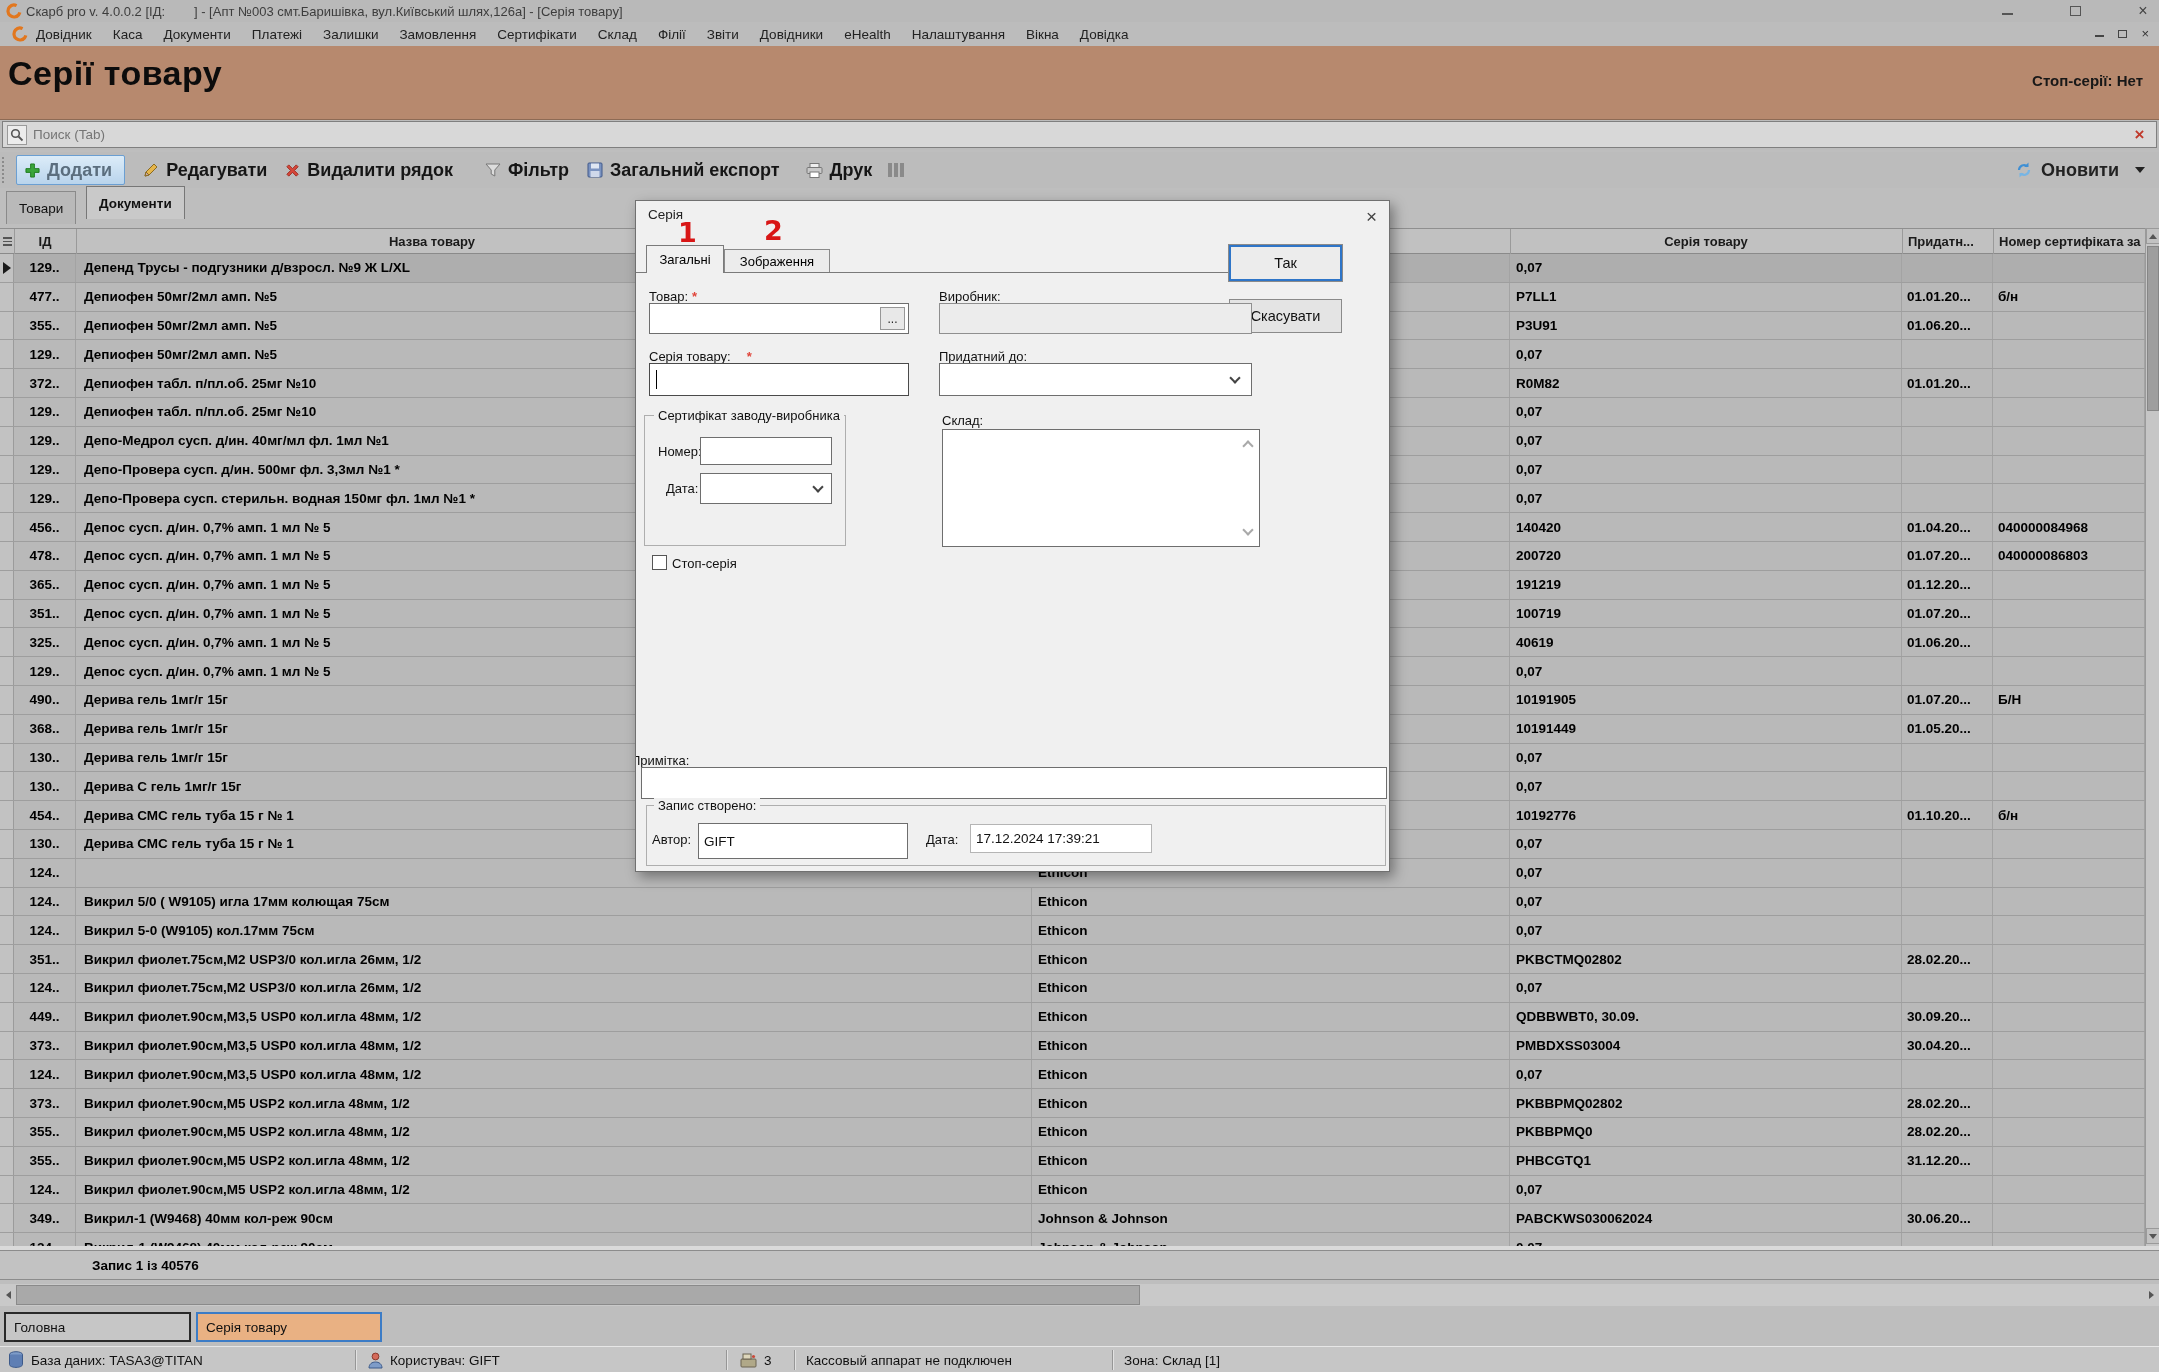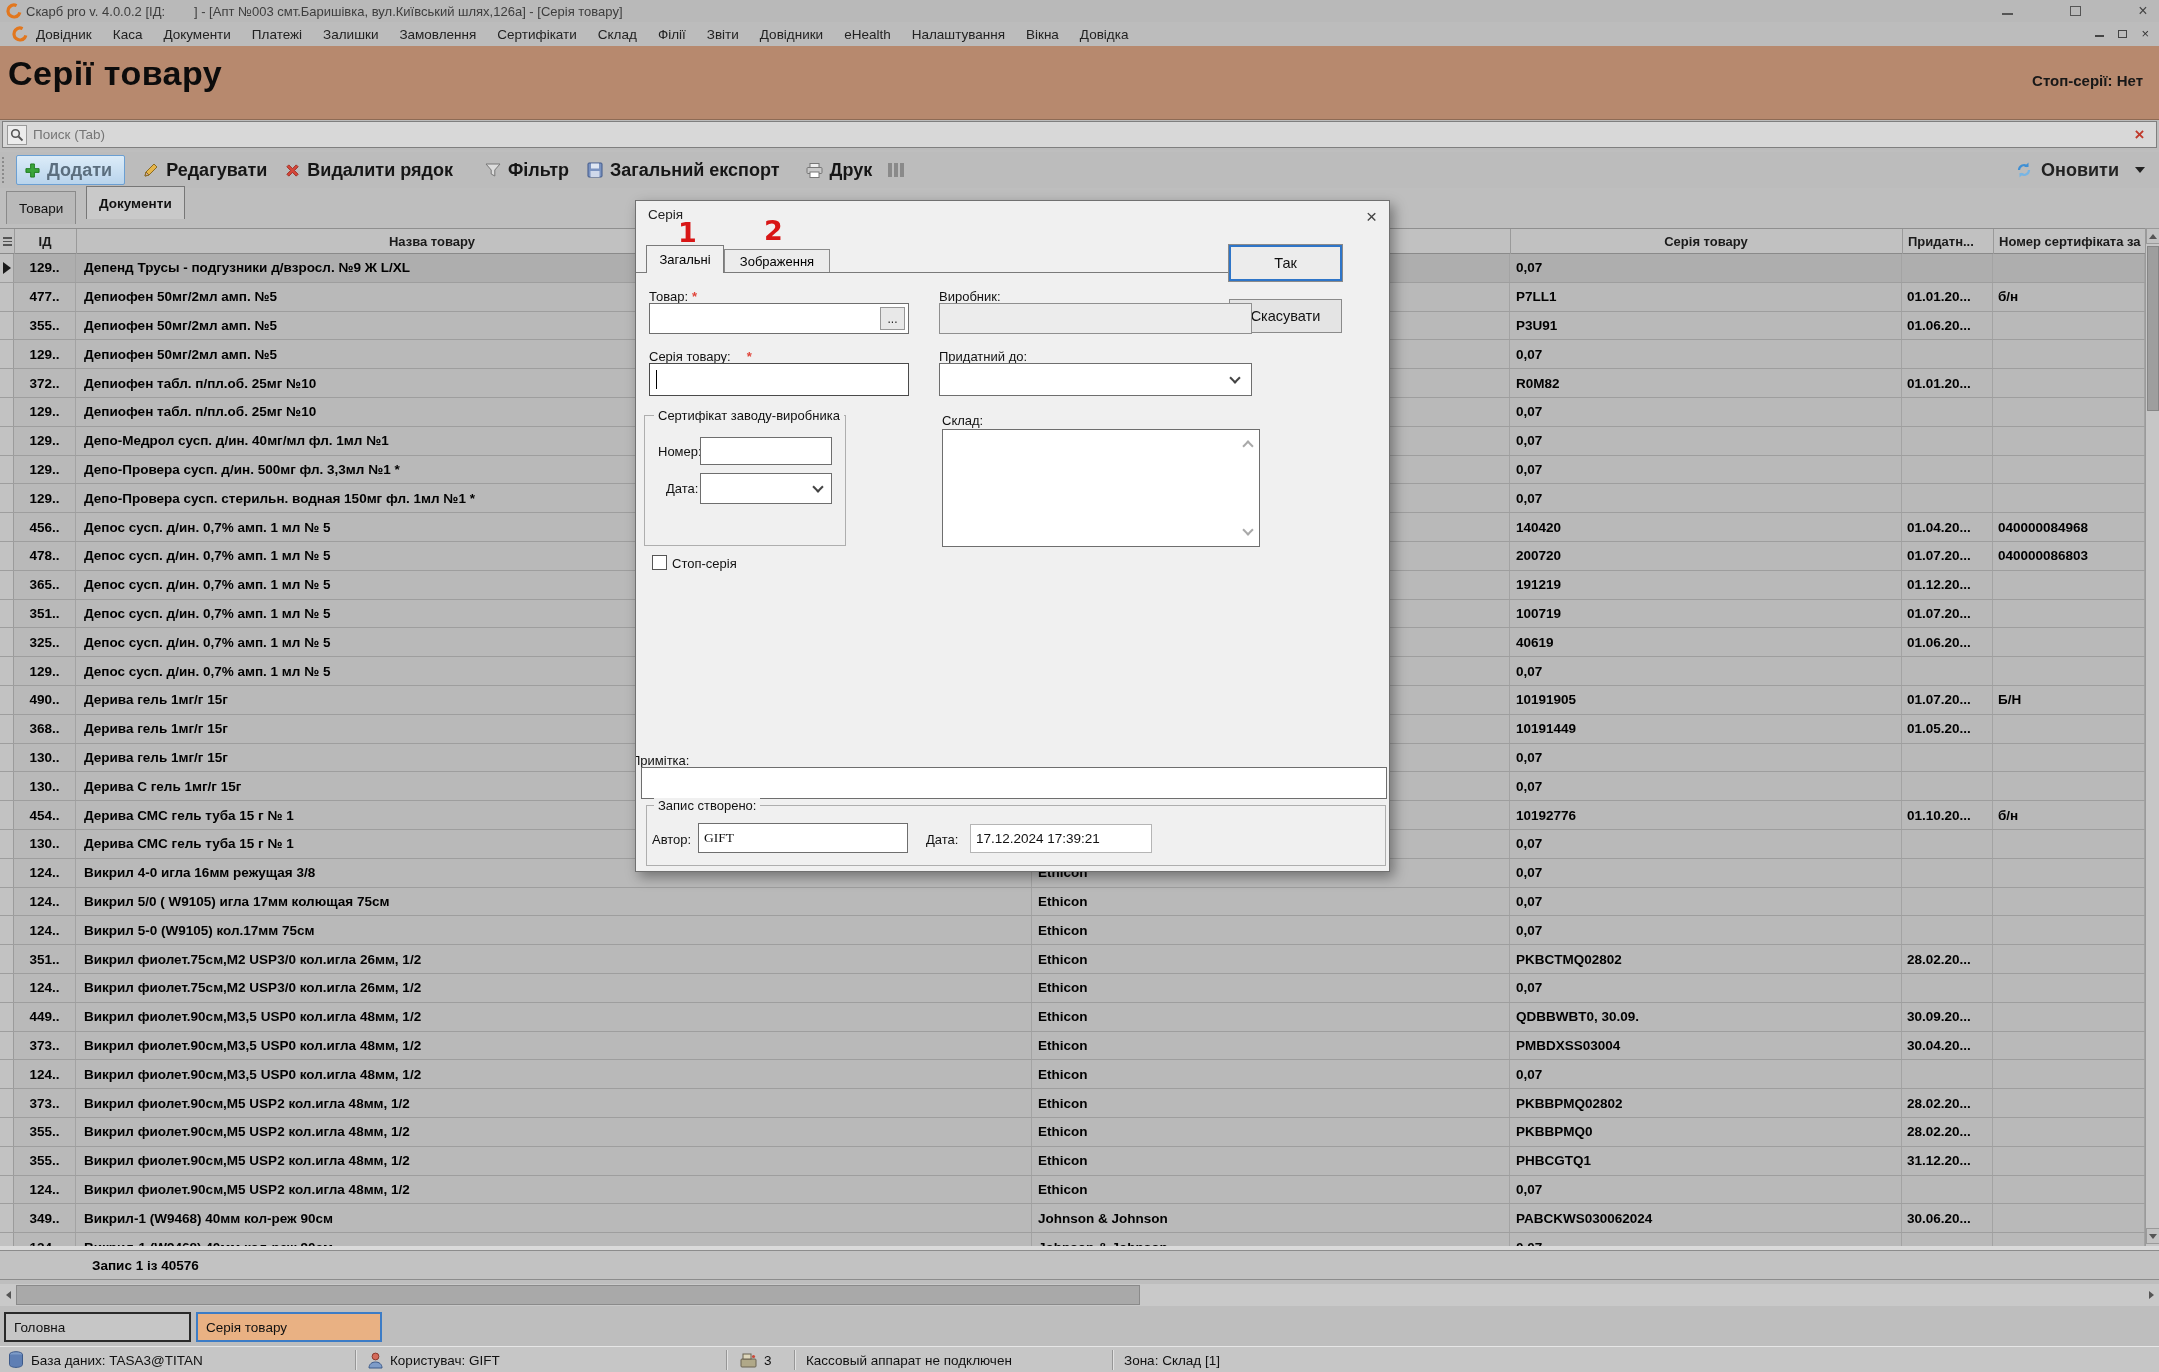--- a/index.html
+++ b/index.html
@@ -467,21 +467,20 @@
         <span class="cell" style="left: 14px; width: 62px; justify-content: center;">130..</span>
         <span class="cell" style="left: 76px; width: 956px; padding-left: 8px;">Дерива СМС гель туба 15 г № 1</span>
         <span class="cell" style="left: 1032px; width: 478px; padding-left: 6px;"></span>
         <span class="cell" style="left: 1510px; width: 392px; padding-left: 6px;">0,07</span>
         <span class="cell" style="left: 1902px; width: 91px; padding-left: 5px;"></span>
         <span class="cell" style="left: 1993px; width: 152px; padding-left: 5px;"></span>
       </div>
       <div class="grid-row" style="top: 604.8px;">
         <span class="marker"></span>
         <span class="cell" style="left: 14px; width: 62px; justify-content: center;">124..</span>
-        <span class="cell" style="left: 76px; width: 956px; padding-left: 8px;">Викрил 4-0 игла 16мм режущая 3/8</span>
         <span class="cell" style="left: 1032px; width: 478px; padding-left: 6px;">Ethicon</span>
         <span class="cell" style="left: 1510px; width: 392px; padding-left: 6px;">0,07</span>
         <span class="cell" style="left: 1902px; width: 91px; padding-left: 5px;"></span>
         <span class="cell" style="left: 1993px; width: 152px; padding-left: 5px;"></span>
       </div>
       <div class="grid-row" style="top: 633.6px;">
         <span class="marker"></span>
         <span class="cell" style="left: 14px; width: 62px; justify-content: center;">124..</span>
         <span class="cell" style="left: 76px; width: 956px; padding-left: 8px;">Викрил 5/0 ( W9105) игла 17мм колющая 75см</span>
         <span class="cell" style="left: 1032px; width: 478px; padding-left: 6px;">Ethicon</span>
@@ -717,21 +716,21 @@
 
     <span class="checkbox" style="left:16px;top:354px;"></span>
     <span class="lbl" style="left:36px;top:355px;">Стоп-серія</span>
 
     <span class="lbl" style="left:-5px;top:552px;">Примітка:</span>
     <div class="inp" style="left:5px;top:566px;width:746px;height:32px;"></div>
 
     <div class="groupbox" style="left:10px;top:604px;width:740px;height:61px;"></div>
     <span class="legend" style="left:18px;top:597px;">Запис створено:</span>
     <span class="lbl" style="left:16px;top:631px;">Автор:</span>
-    <div class="inp" style="left:62px;top:622px;width:210px;height:30px;font-family:Liberation Serif, serif;">
+    <div class="inp" style="left:62px;top:622px;width:210px;height:36px;">
         <span>GIFT</span>
       </div>
     <span class="lbl" style="left:290px;top:631px;">Дата:</span>
     <div class="inp" style="left:334px;top:623px;width:182px;height:29px;border-color:#b5b5b5;">
         <span>17.12.2024 17:39:21</span>
       </div>
   </div>
 
 </div>
 

